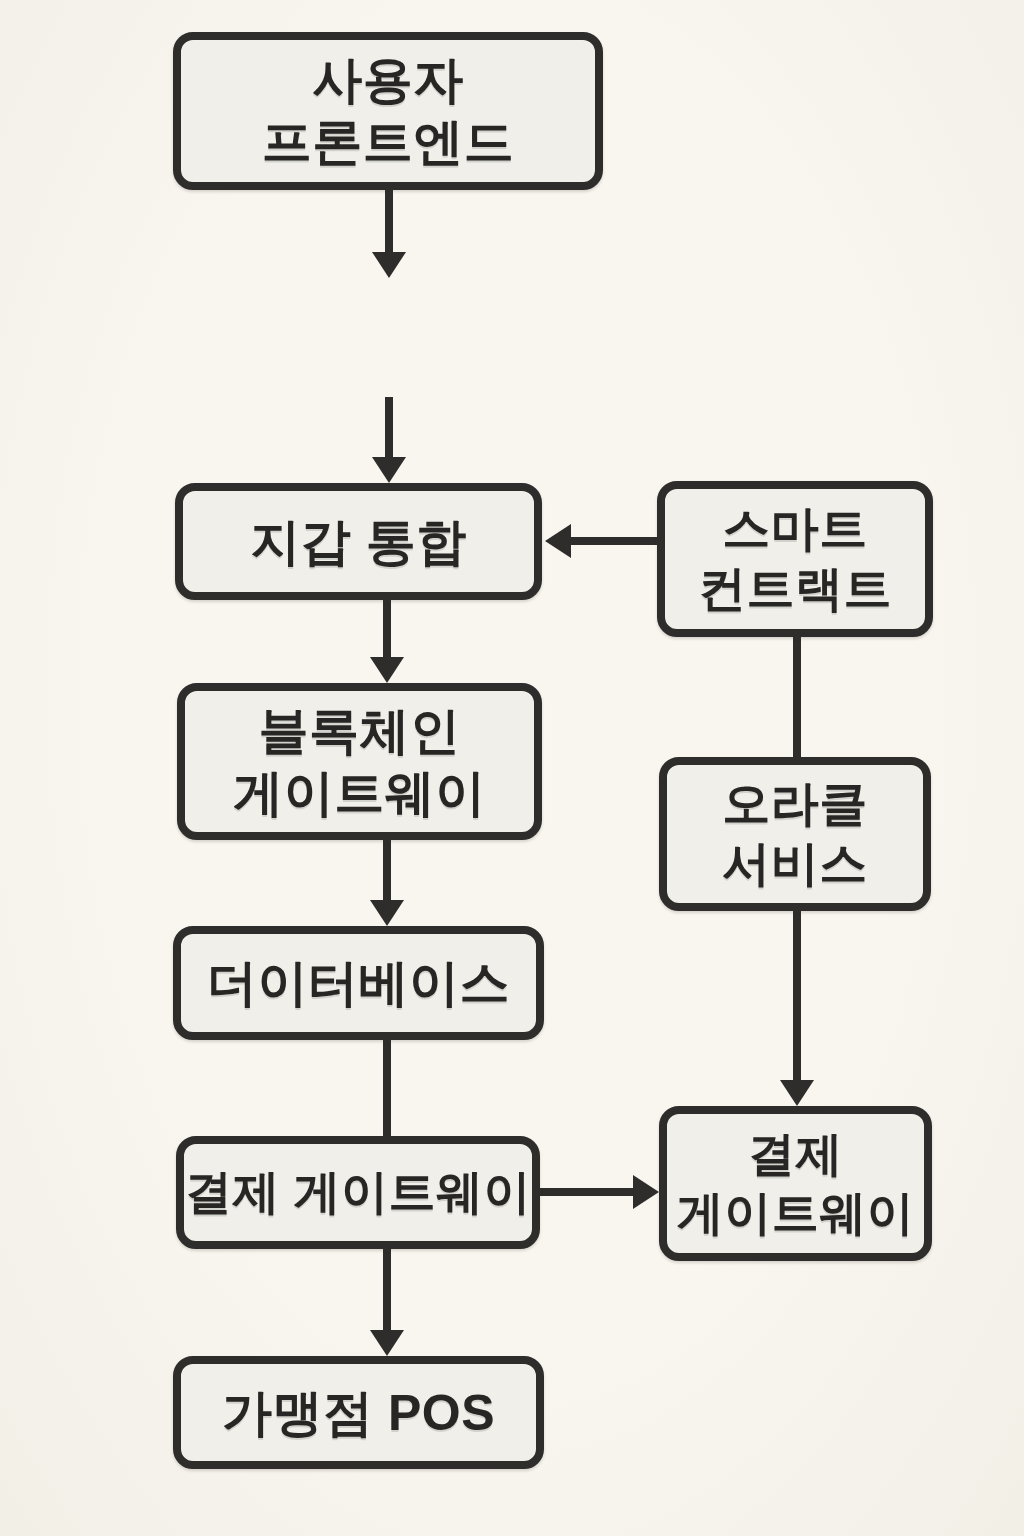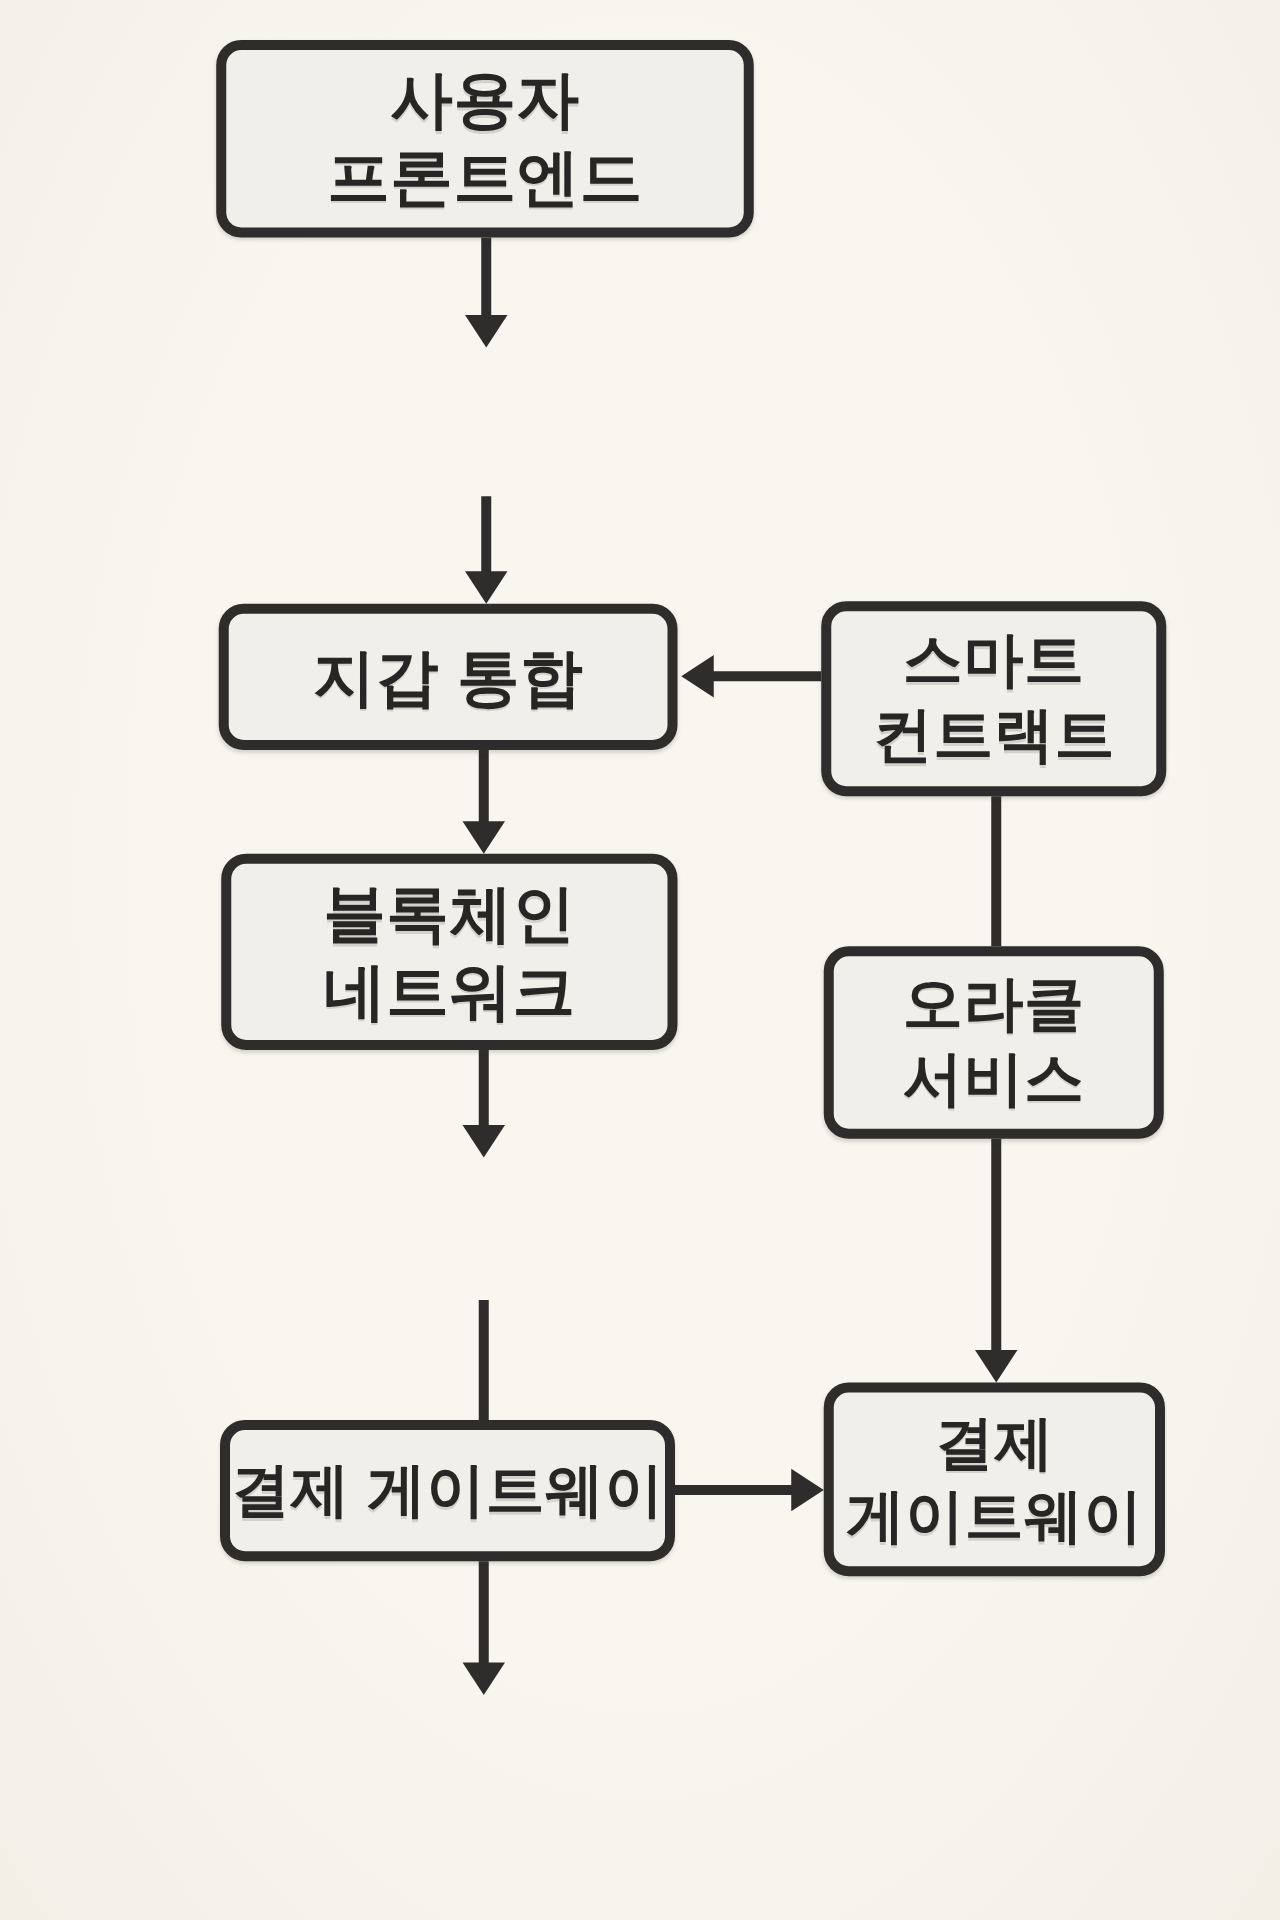--- a/index.html
+++ b/index.html
@@ -82,22 +82,24 @@
     <polygon points="780,1080 814,1080 797,1106"></polygon>
 
     <line x1="540" y1="1192" x2="635" y2="1192"></line>
     <polygon points="633,1175 633,1209 659,1192"></polygon>
   </svg>
 
   <div class="node n-user-frontend">사용자
 프론트엔드</div>
   <div class="node n-wallet-integration">지갑 통합</div>
   <div class="node n-blockchain-network">블록체인
-네트워크</div>
+게이트웨이</div>
+  <div class="node n-database">더이터베이스</div>
   <div class="node n-payment-gateway-left">결제 게이트웨이</div>
+  <div class="node n-merchant-pos">가맹점 POS</div>
   <div class="node n-smart-contract">스마트
 컨트랙트</div>
   <div class="node n-oracle-service">오라클
 서비스</div>
   <div class="node n-payment-gateway-right">결제
 게이트웨이</div>
 
 </div>
 
 </body></html>

